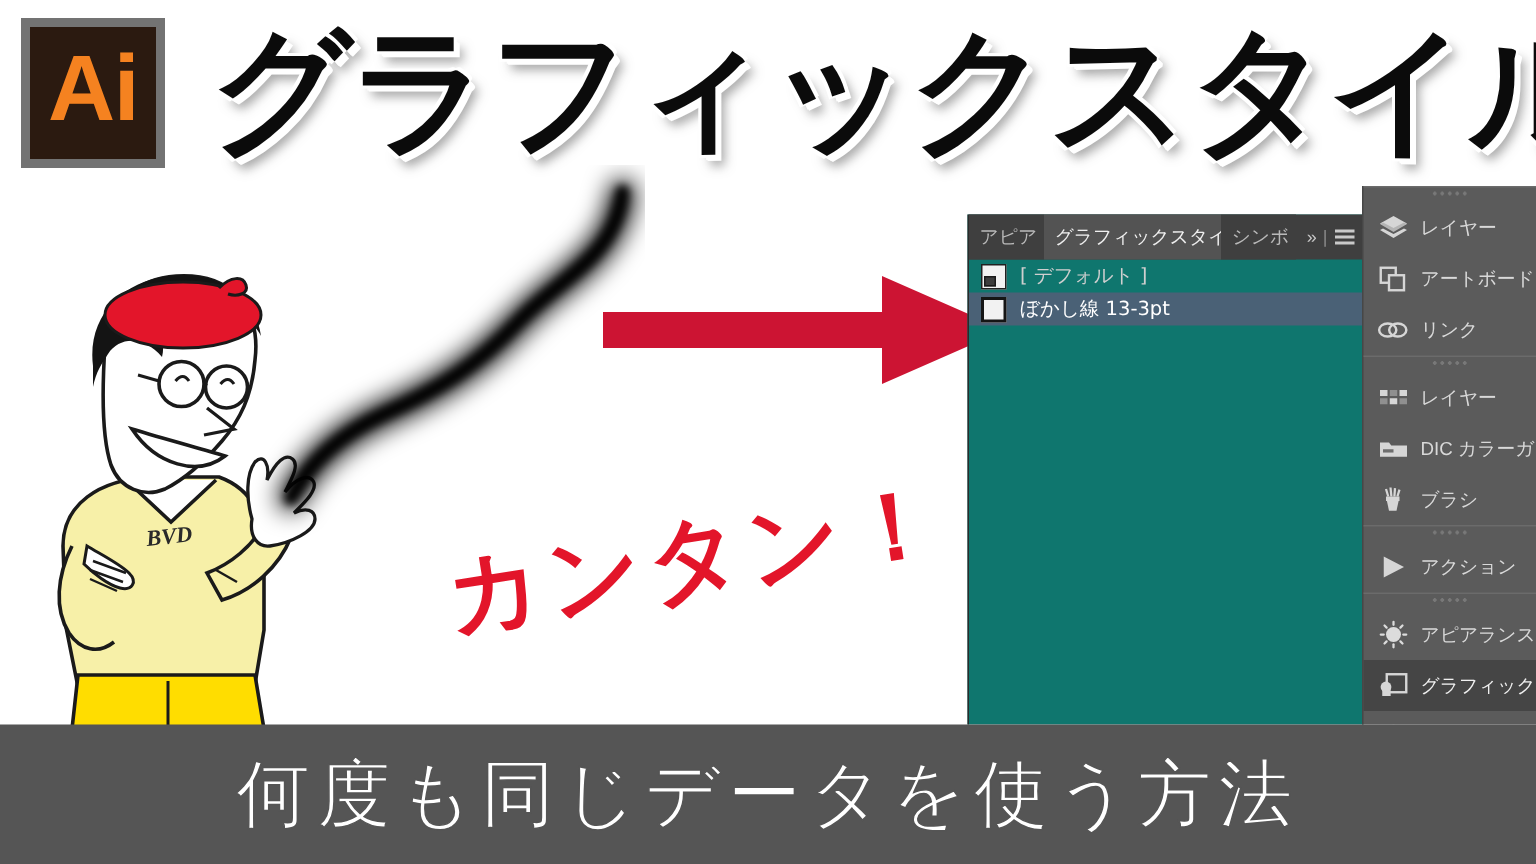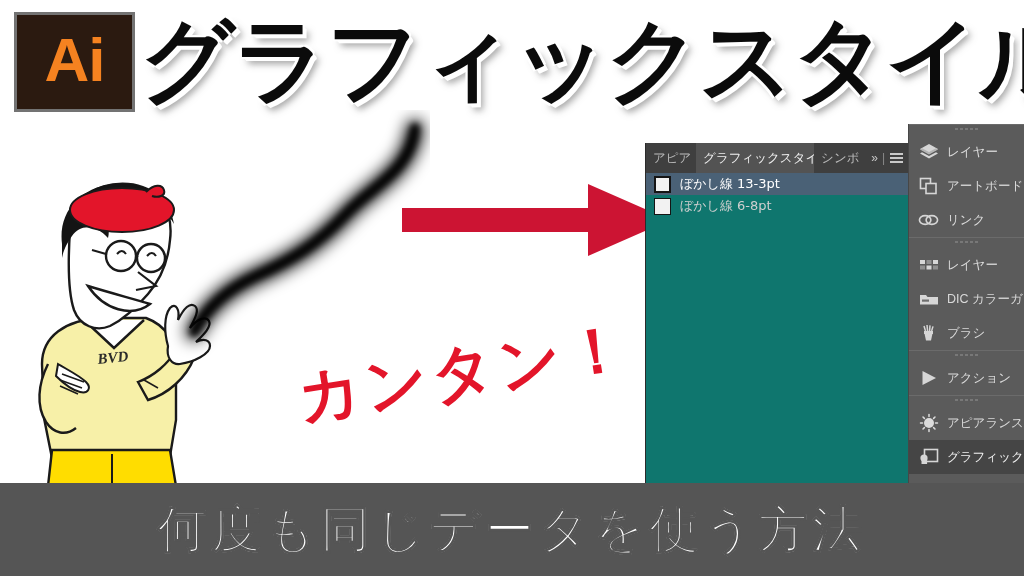--- a/index.html
+++ b/index.html
@@ -7,22 +7,22 @@
     width:1024px;height:576px;overflow:hidden;
     background:#ffffff;
     font-family:"Liberation Sans","DejaVu Sans",sans-serif;
     position:relative;
   }
   #stage{position:absolute;inset:0;width:1024px;height:576px;background:#fff;overflow:hidden;}
 
   
   #header{position:absolute;left:0;top:0;width:1024px;height:122px;}
   #ai-logo{
-    position:absolute;left:14px;top:12px;width:121px;height:100px;
-    background:#2b1a10;border:3px solid #737373;box-sizing:border-box;
+    position:absolute;left:14px;top:12px;width:96px;height:100px;
+    background:#2b1a10;border:6px solid #737373;box-sizing:border-box;
     display:flex;align-items:center;justify-content:center;
   }
   #ai-logo-text{
     color:#f58220;font-size:62px;font-weight:bold;line-height:1;
     letter-spacing:-1px;font-family:"Liberation Sans",sans-serif;
     transform:translateY(-2px);
   }
   #header-title{
     position:absolute;left:140px;top:4px;width:880px;height:112px;
     display:flex;align-items:center;
@@ -111,21 +111,21 @@
   }
   .dock-grip{
     position:absolute;left:50%;top:3px;transform:translateX(-50%);
     width:26px;height:4px;
     background-image:radial-gradient(#787878 40%, transparent 41%);
     background-size:5px 4px;
   }
 
   
   #bottom-bar{
-    position:absolute;left:0;top:483px;width:1024px;height:93px;background:#555555;font-weight:bold;
+    position:absolute;left:0;top:483px;width:1024px;height:93px;background:#555555;
   }
   #bottom-caption{
     position:absolute;left:0;top:0;width:1024px;height:93px;
     display:flex;align-items:center;justify-content:center;
     font-size:49px;color:#ffffff;letter-spacing:5px;white-space:nowrap;
     font-family:"DejaVu Sans","Liberation Sans",sans-serif;
     -webkit-text-stroke:1px #555555;
   }
   #bottom-caption .dotfx{
     background-image:radial-gradient(circle, #555555 32%, transparent 34%);
@@ -228,27 +228,27 @@
         <span id="gs-sep">|</span>
         <span id="gs-hamburger">
             <i></i>
             <i></i>
             <i></i>
           </span>
       </div>
     </div>
 
     <div id="gs-list">
+      <div class="gs-row">
+        <span class="gs-sw default-sw"></span>
+        <span>[ デフォルト ]</span>
+      </div>
       <div class="gs-row selected">
         <span class="gs-sw thick"></span>
         <span>ぼかし線 13-3pt</span>
-      </div>
-      <div class="gs-row">
-        <span class="gs-sw"></span>
-        <span>ぼかし線 6-8pt</span>
       </div>
     </div>
   </div>
 
   <div id="dock">
 
     <div class="dock-divider">
         <span class="dock-grip"></span>
       </div>
 

